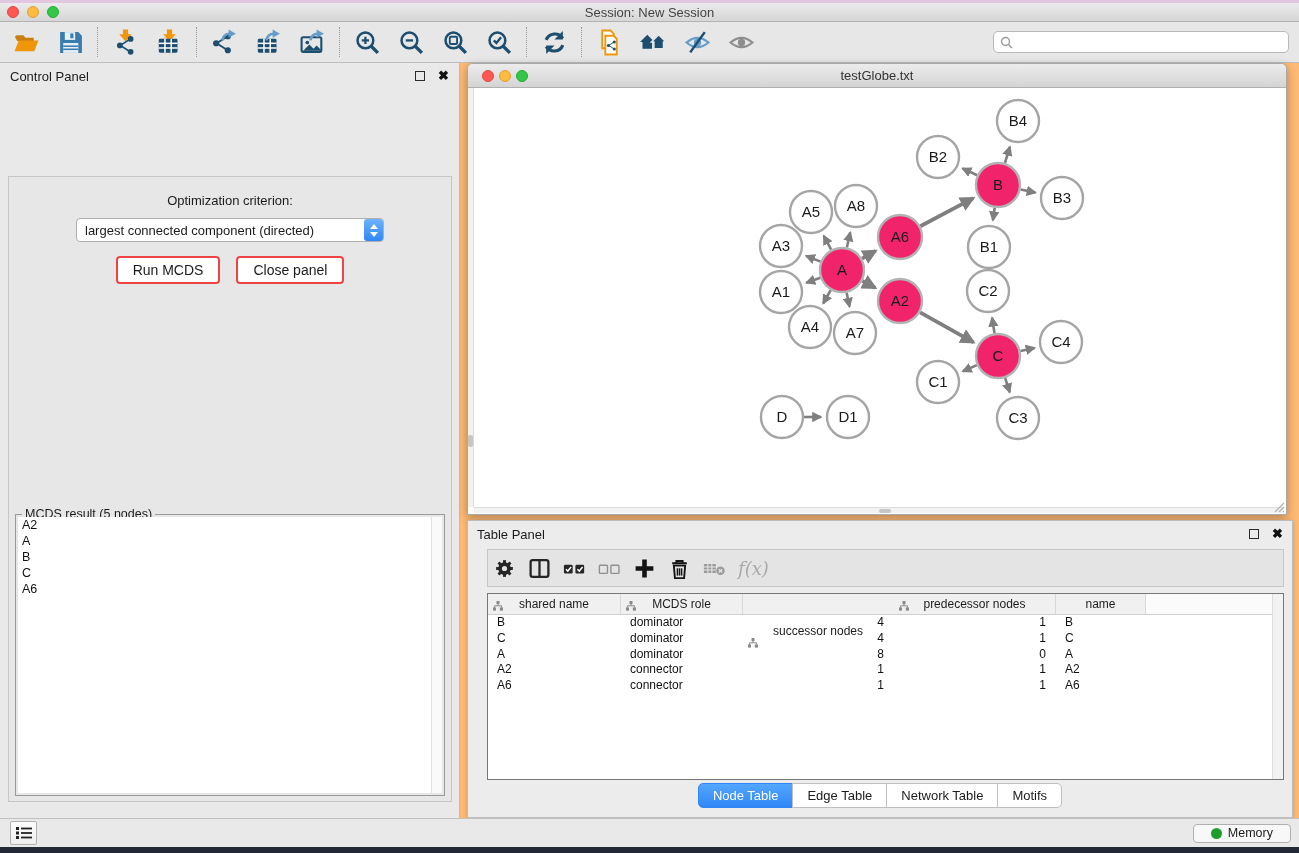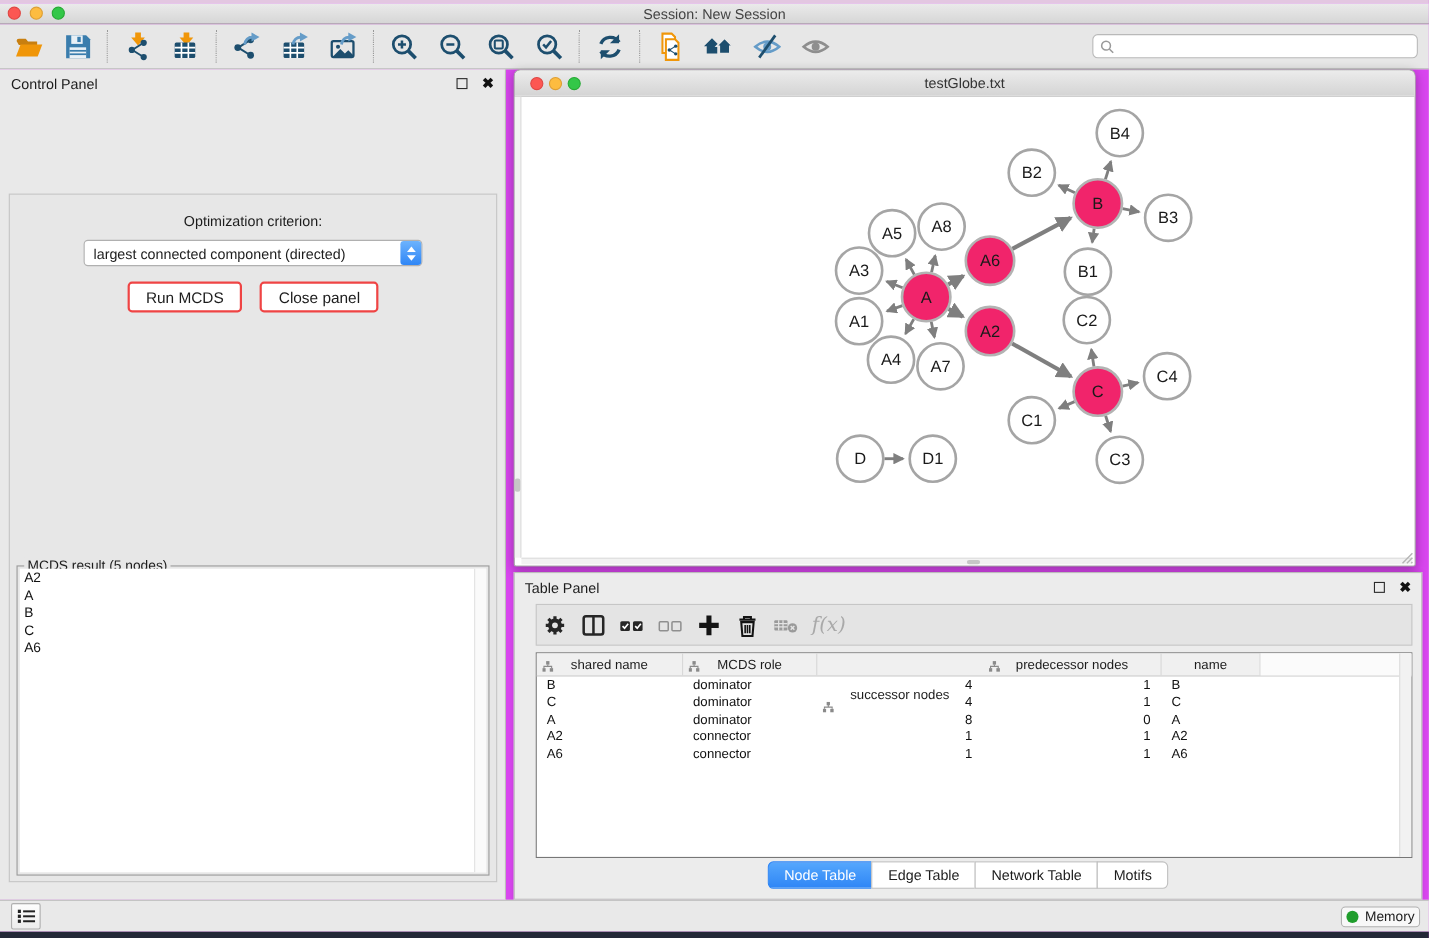--- a/index.html
+++ b/index.html
@@ -1,18 +1,18 @@
 <!DOCTYPE html>
 <html><head>
 <meta charset="utf-8">
 <style>
   * { box-sizing: border-box; margin: 0; padding: 0; }
   html,body { width:1299px; height:853px; overflow:hidden; }
   body { font-family: "Liberation Sans", sans-serif; background:#e9e9e9; }
-  .app { position:relative; width:1299px; height:853px; background:#d946ef; }
+  .app { position:relative; width:1299px; height:853px; background:#fdba74; }
 
   
   .strip-top { height:3px; background:#e3c7e1; }
   .strip-bottom { position:absolute; left:0; right:0; bottom:0; height:6px; background:#232837; }
 
   
   .titlebar { height:19px; background:linear-gradient(#ebebeb,#d6d6d6); border-bottom:1px solid #b3b3b3;
     display:flex; align-items:center; position:relative; }
   .lights { display:flex; gap:8px; margin-left:7px; }
   .light { width:12px; height:12px; border-radius:50%; }
@@ -121,21 +121,21 @@
   .tscroll { position:absolute; top:0; bottom:0; right:0; width:11px; background:#f2f2f2;
     border-left:1px solid #ddd; }
 
   .ttabs { position:absolute; left:0; right:0; bottom:9px; display:flex; justify-content:center; }
 
   
   .statusbar { position:absolute; left:0; right:0; bottom:6px; height:29px; background:#e9e9e9;
     border-top:1px solid #c0c0c0; display:flex; align-items:center; }
   .listbtn { width:27px; height:24px; margin-left:10px; background:linear-gradient(#fdfdfd,#ededed);
     border:1px solid #b0b0b0; border-radius:2px; display:flex; align-items:center; justify-content:center; }
-  .membtn { margin-left:auto; margin-right:8px; height:19px; padding:0 4px; background:#f8f8f8;
+  .membtn { margin-left:auto; margin-right:8px; height:19px; padding:0 17px; background:#f8f8f8;
     border:1px solid #b0b0b0; border-radius:4px; display:flex; align-items:center; gap:6px; }
   .memdot { width:11px; height:11px; border-radius:50%; background:#1f9d2c; }
   .membtn span.lbl { font-size:12.5px; color:#1c1c1c; }
 </style>
 </head>
 <body>
 
 <div class="app">
   <div class="strip-top"></div>
 

